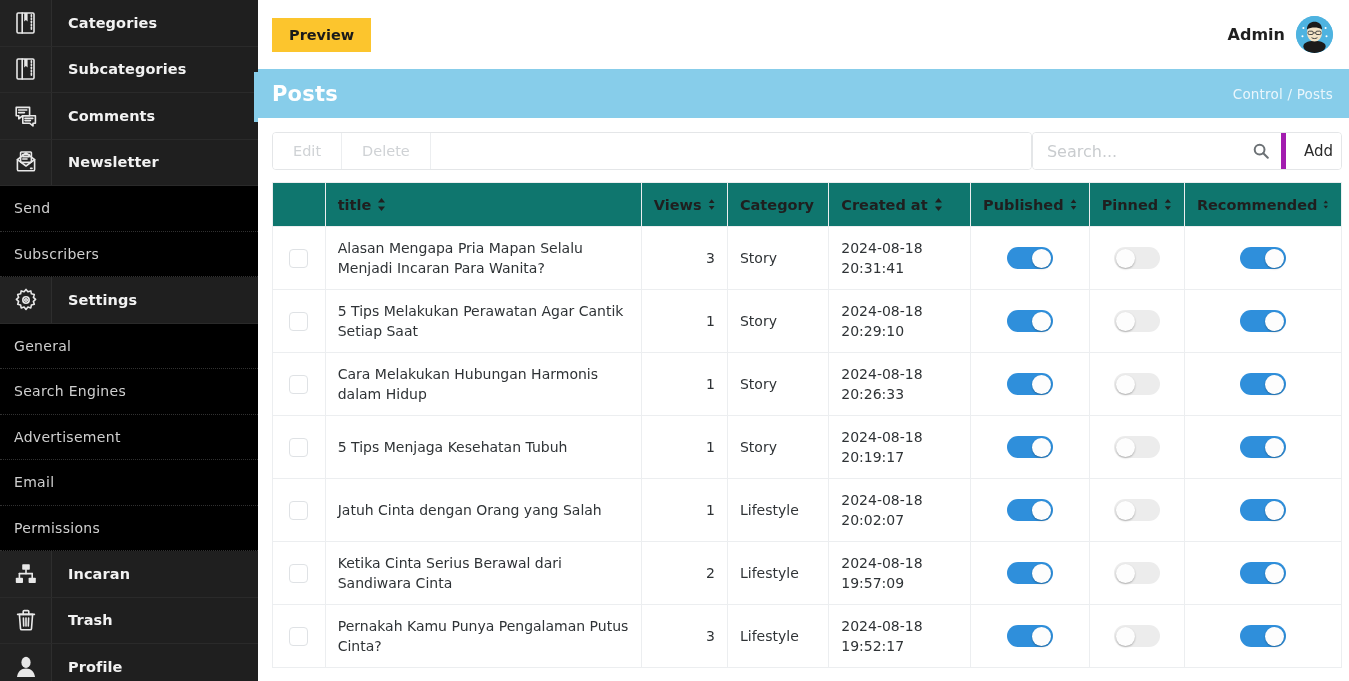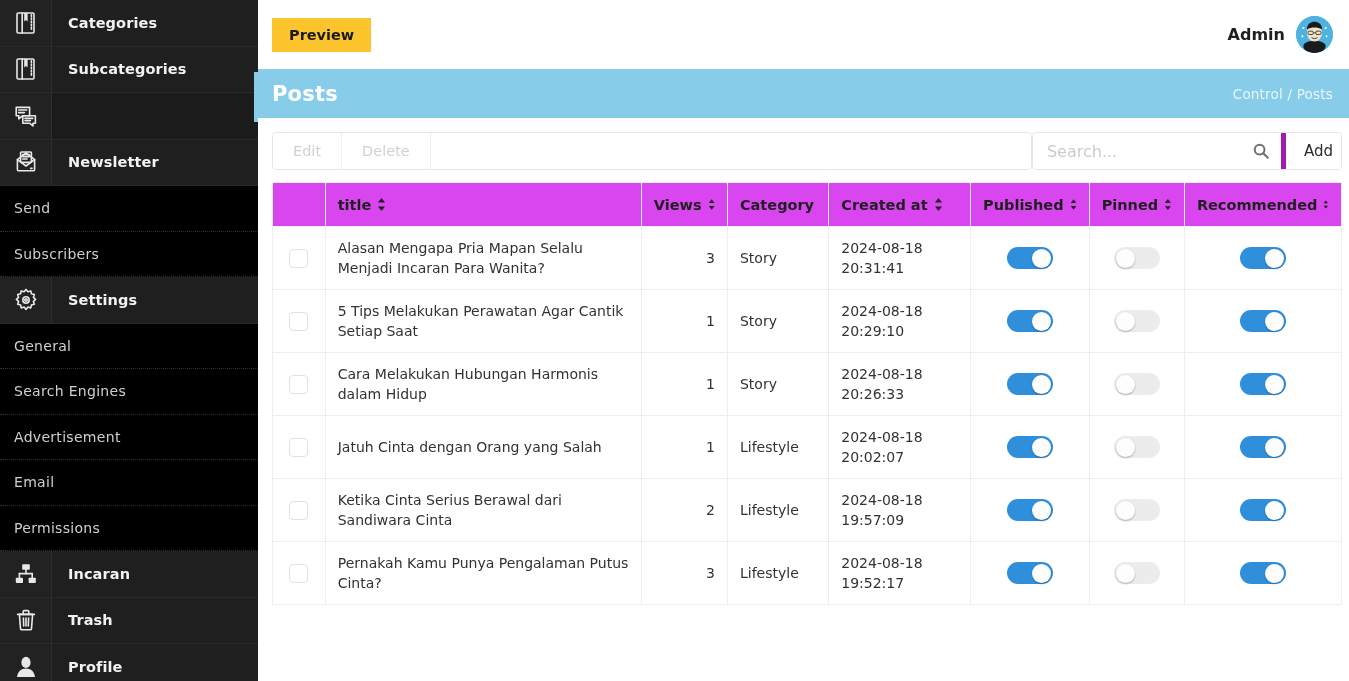--- a/index.html
+++ b/index.html
@@ -143,21 +143,21 @@
 
   
   table.grid { width: 100%; border-collapse: collapse; table-layout: fixed; }
   table.grid th, table.grid td {
     border: 1px solid #eceef0;
     vertical-align: middle;
   }
   table.grid th {
     height: 44px; padding: 0 12px;
     font-size: 14.5px; font-weight: 600; color: #1f1f1f;
-    text-align: right; background: #d946ef;
+    text-align: right; background: #0f766e;
     white-space: nowrap;
   }
   .th-inner { display: flex; align-items: center; gap: 6px; }
   .sort-ico { width: 9px; height: 13px; display:inline-block; }
   .sort-ico polygon { fill: #1f1f1f; stroke: none; }
   .caret-ico { width: 9px; height: 6px; display:inline-block; }
   .caret-ico polygon { fill: #1f1f1f; stroke: none; }
 
   table.grid td { height: 63px; padding: 8px 12px; font-size: 14px; color: #2f3336; }
   td.c-check { width: 52px; text-align: center; padding: 0; }
@@ -241,20 +241,21 @@
           <div class="ico-cell">
             <svg class="ico" viewBox="0 0 26 26">
               <path d="M3.2 4.4h13.4v8.4H9.4l-3.6 3v-3H3.2z"></path>
               <line x1="5.6" y1="7" x2="13.8" y2="7"></line>
               <line x1="5.6" y1="9.6" x2="11.4" y2="9.6"></line>
               <path d="M9.8 12.8h12.6v7.4h-2.4v2.8l-3.4-2.8H9.8z"></path>
               <line x1="12" y1="15.4" x2="19.8" y2="15.4"></line>
               <line x1="12" y1="17.6" x2="17.4" y2="17.6"></line>
             </svg>
           </div>
+          <div class="lbl-cell">Comments</div>
         </div>
         <div class="nav-item">
           <div class="ico-cell">
             <svg class="ico" viewBox="0 0 26 26">
               <path d="M4.4 10.6 13 3.8l8.6 6.8v9.8a1.4 1.4 0 0 1-1.4 1.4H5.8a1.4 1.4 0 0 1-1.4-1.4z"></path>
               <rect x="7.6" y="3" width="10.8" height="10.4" rx="0.8"></rect>
               <line x1="9.8" y1="5.6" x2="16.2" y2="5.6"></line>
               <line x1="9.8" y1="7.8" x2="16.2" y2="7.8"></line>
               <line x1="9.8" y1="10" x2="14" y2="10"></line>
               <path d="M4.4 10.6 13 17l8.6-6.4"></path>
@@ -463,20 +464,30 @@
               <td class="c-title">Cara Melakukan Hubungan Harmonis dalam Hidup</td>
               <td class="c-views">1</td>
               <td class="c-cat">Story</td>
               <td class="c-date">2024-08-18<br>20:26:33</td>
               <td class="c-tog"><span class="switch on"><span class="knob"></span></span></td>
               <td class="c-tog2"><span class="switch off"><span class="knob"></span></span></td>
               <td class="c-tog3"><span class="switch on"><span class="knob"></span></span></td>
             </tr>
             <tr>
               <td class="c-check"><span class="cbox"></span></td>
+              <td class="c-title">5 Tips Menjaga Kesehatan Tubuh</td>
+              <td class="c-views">1</td>
+              <td class="c-cat">Story</td>
+              <td class="c-date">2024-08-18<br>20:19:17</td>
+              <td class="c-tog"><span class="switch on"><span class="knob"></span></span></td>
+              <td class="c-tog2"><span class="switch off"><span class="knob"></span></span></td>
+              <td class="c-tog3"><span class="switch on"><span class="knob"></span></span></td>
+            </tr>
+            <tr>
+              <td class="c-check"><span class="cbox"></span></td>
               <td class="c-title">Jatuh Cinta dengan Orang yang Salah</td>
               <td class="c-views">1</td>
               <td class="c-cat">Lifestyle</td>
               <td class="c-date">2024-08-18<br>20:02:07</td>
               <td class="c-tog"><span class="switch on"><span class="knob"></span></span></td>
               <td class="c-tog2"><span class="switch off"><span class="knob"></span></span></td>
               <td class="c-tog3"><span class="switch on"><span class="knob"></span></span></td>
             </tr>
             <tr>
               <td class="c-check"><span class="cbox"></span></td>

